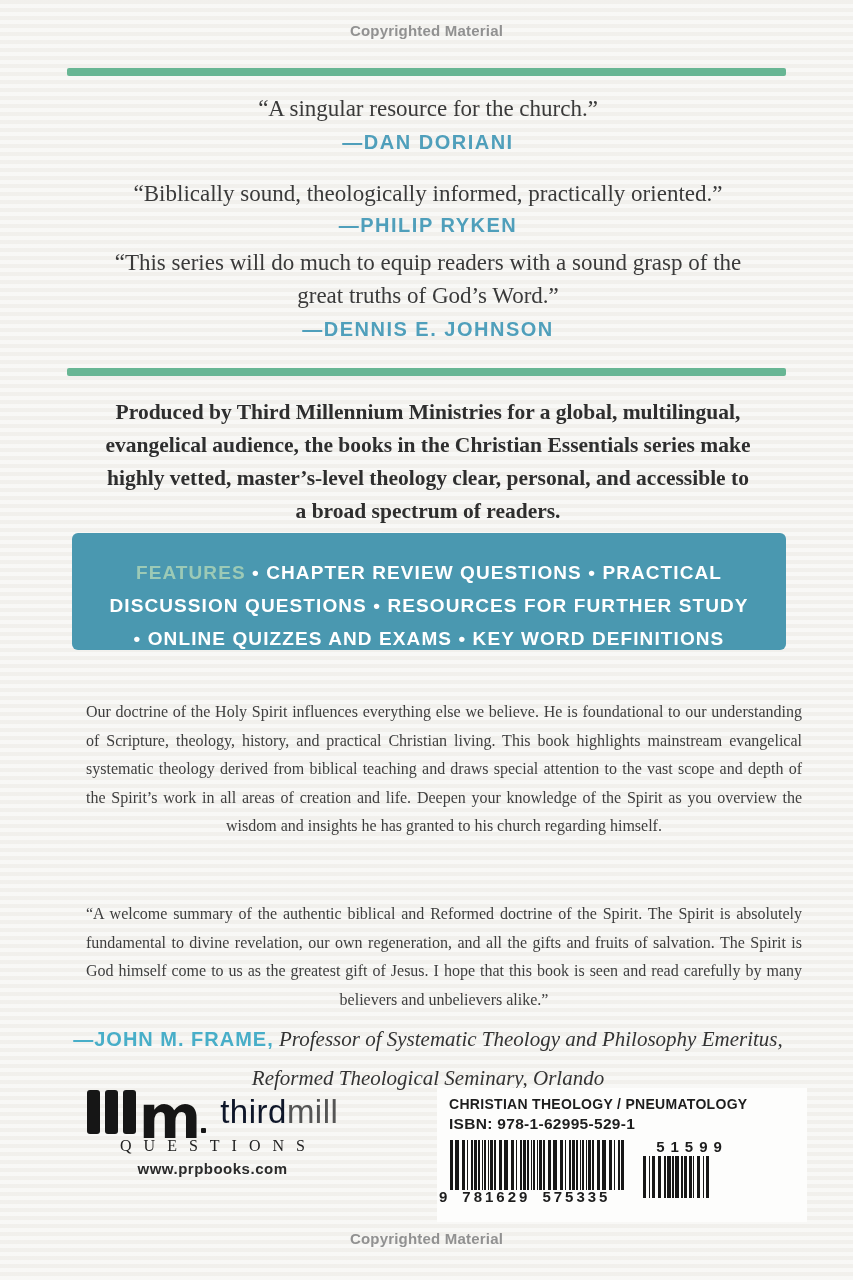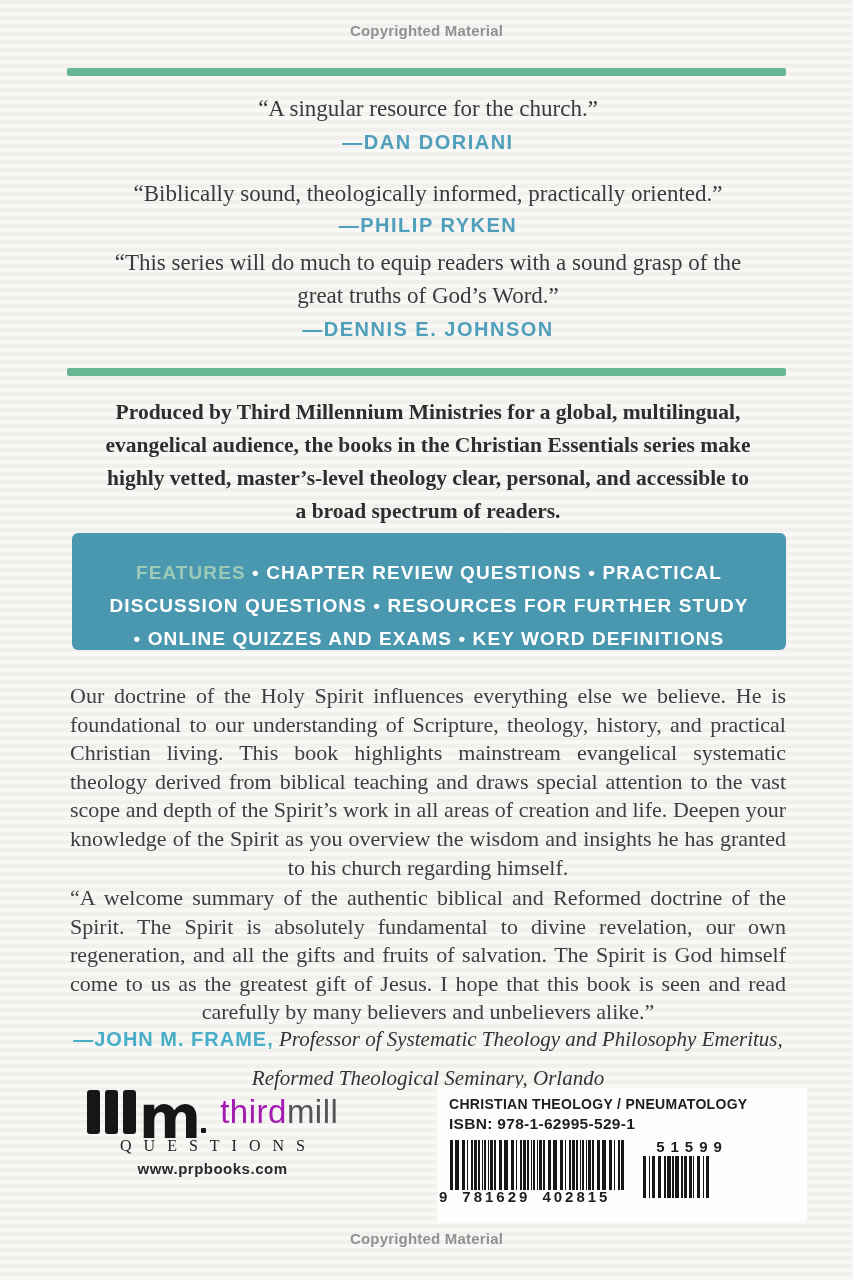--- a/index.html
+++ b/index.html
@@ -46,22 +46,22 @@
   .blurb .inner{display:inline-block;max-width:655px;}
   .features-box{
     position:absolute;left:72px;top:533px;width:714px;height:117px;
     background:#4a98b0;border-radius:6px;box-sizing:border-box;
     padding:23px 32px;text-align:center;
     font-family:"Liberation Sans",sans-serif;font-weight:700;
     font-size:19px;line-height:33px;letter-spacing:1.1px;color:#ffffff;
   }
   .features-label{color:#9ccab6;}
   .body-par{
-    position:absolute;left:70px;width:716px;margin:0;
-    font-size:22px;line-height:28.6px;color:#3e3e3e;
+    position:absolute;left:70px;width:716px;margin:16px;
+    font-size:16px;line-height:28.6px;color:#3e3e3e;
     text-align:justify;text-align-last:center;
   }
   .description{top:682px;}
   .frame-quote{top:884px;}
   .frame-attr{
     position:absolute;left:70px;top:1026px;width:716px;text-align:center;
     font-size:21px;line-height:27px;color:#333333;
   }
   .frame-name{
     font-family:"Liberation Sans",sans-serif;font-weight:700;
@@ -80,21 +80,21 @@
   .tm-m{
     font-family:"DejaVu Sans",sans-serif;font-weight:700;font-size:60px;
     line-height:40px;height:40px;color:#161616;letter-spacing:-2px;margin-left:3px;
     transform:translateY(3px);
   }
   .tm-dot{width:5px;height:5px;background:#161616;border-radius:1px;margin:0 0 1px 2px;}
   .tm-name{
     font-family:"Liberation Sans",sans-serif;font-size:33px;line-height:44px;
     margin-left:14px;letter-spacing:.5px;
   }
-  .tm-name .bold{color:#a21caf;font-weight:400;text-align:center;}
+  .tm-name .bold{color:#0f172a;font-weight:400;text-align:center;}
   .tm-name .light{color:#555555;font-weight:400;}
   .pr-monogram{
     margin-top:8px;font-family:"Liberation Serif",serif;font-style:italic;font-weight:700;
     font-size:36px;line-height:32px;letter-spacing:-3px;color:#1f1f1f;
   }
   .pr-publishing{
     margin-top:3px;font-family:"Liberation Serif",serif;font-size:16px;color:#222222;
     letter-spacing:12px;text-indent:12px;
   }
   .website{
@@ -210,21 +210,21 @@
       <i style="width:3px;margin-right:2px"></i>
       <i style="width:4px;margin-right:3px"></i>
       <i style="width:3px;margin-right:2px"></i>
       <i style="width:1px;margin-right:3px"></i>
       <i style="width:2px;margin-right:1px"></i>
       <i style="width:3px;margin-right:1px"></i>
     </div>
   <div class="bc-digits">
     <span>9</span>
     <span>781629</span>
-    <span>402815</span>
+    <span>575335</span>
   </div>
   <div class="bc-price">51599</div>
   <div class="bc-supp" data-barcode="15">
       <i style="width:3px;margin-right:3px"></i>
       <i style="width:1px;margin-right:2px"></i>
       <i style="width:3px;margin-right:3px"></i>
       <i style="width:3px;margin-right:3px"></i>
       <i style="width:2px;margin-right:1px"></i>
       <i style="width:4px;margin-right:1px"></i>
       <i style="width:2px;margin-right:1px"></i>

